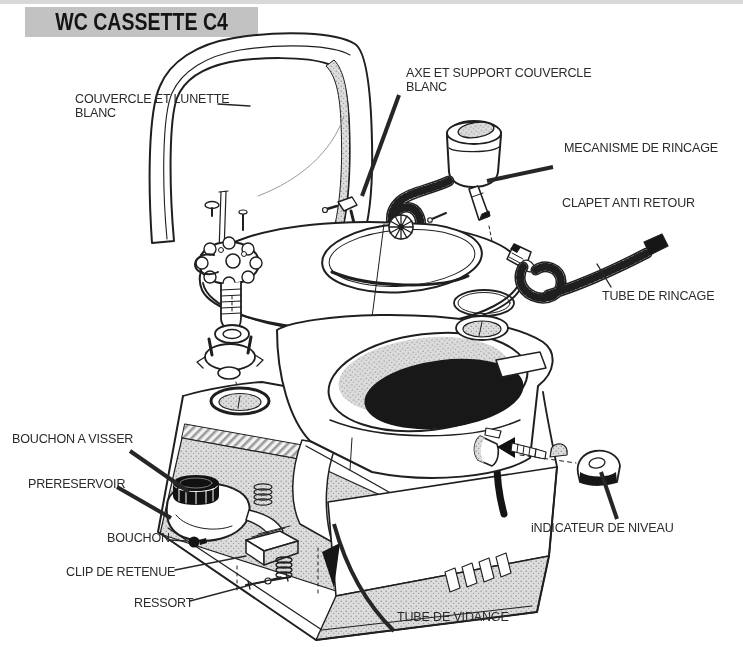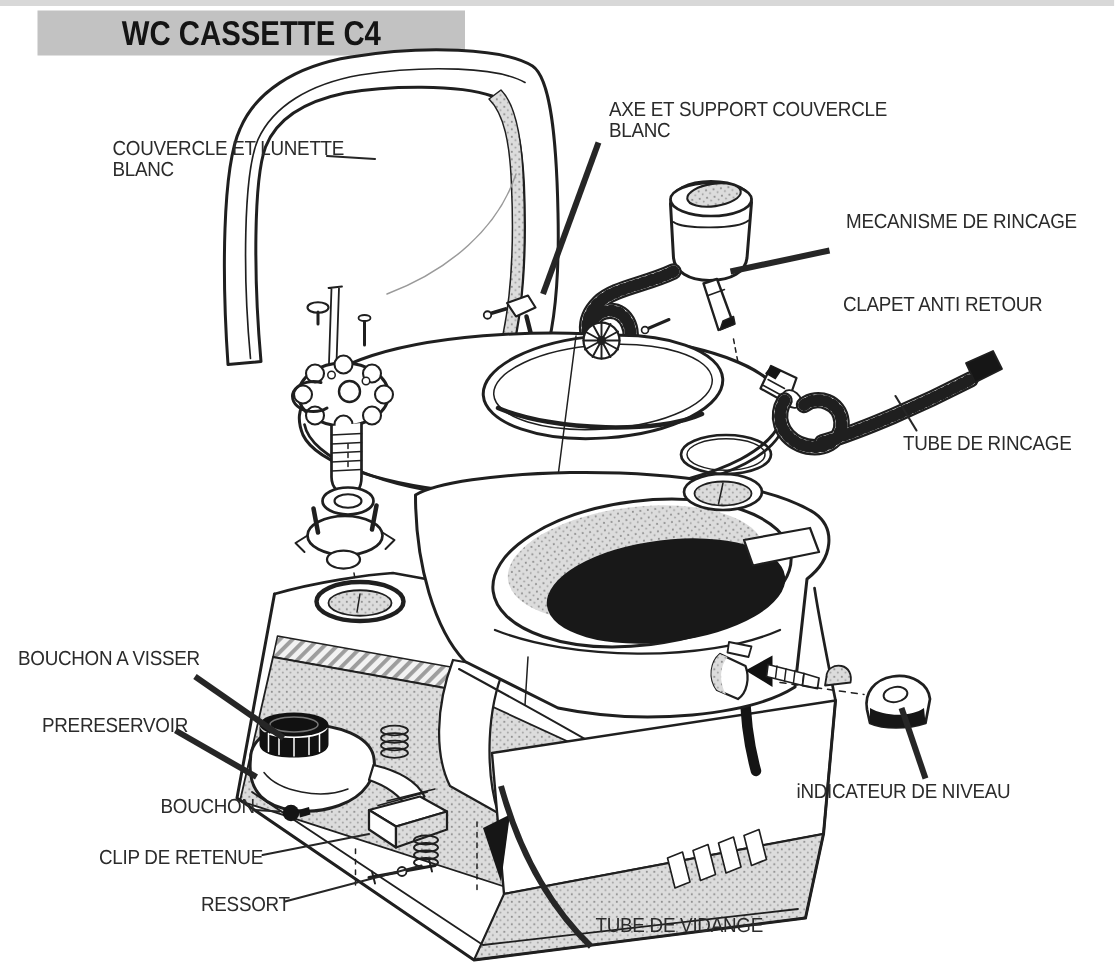--- a/index.html
+++ b/index.html
@@ -1,19 +1,19 @@
 <!DOCTYPE html>
 <html><head>
 <meta charset="utf-8">
 <style>
   html,body{margin:0;padding:0;background:#fff;}
   .stage{position:relative;width:743px;height:647px;background:#fff;overflow:hidden;
          font-family:"Liberation Sans",sans-serif;}
   .top-strip{position:absolute;left:0;top:0;width:743px;height:4px;background:#d8d8d8;}
-  .banner{position:absolute;left:25px;top:7px;width:285px;height:30px;background:#c2c2c2;
+  .banner{position:absolute;left:25px;top:7px;width:233px;height:30px;background:#c2c2c2;
           display:flex;align-items:center;justify-content:center;}
   .banner .title{font-weight:700;font-size:23px;color:#141414;letter-spacing:0px;
           transform:scaleX(.85);transform-origin:center;white-space:nowrap;}
   .diagram-svg{position:absolute;left:0;top:0;}
   .lbl{position:absolute;color:#2b2b2b;font-size:13.5px;line-height:14px;white-space:nowrap;
        transform:scaleX(.93);transform-origin:left top;letter-spacing:-0.2px;}
   .lbl .ln{display:block;}
 </style>
 </head>
 <body>

